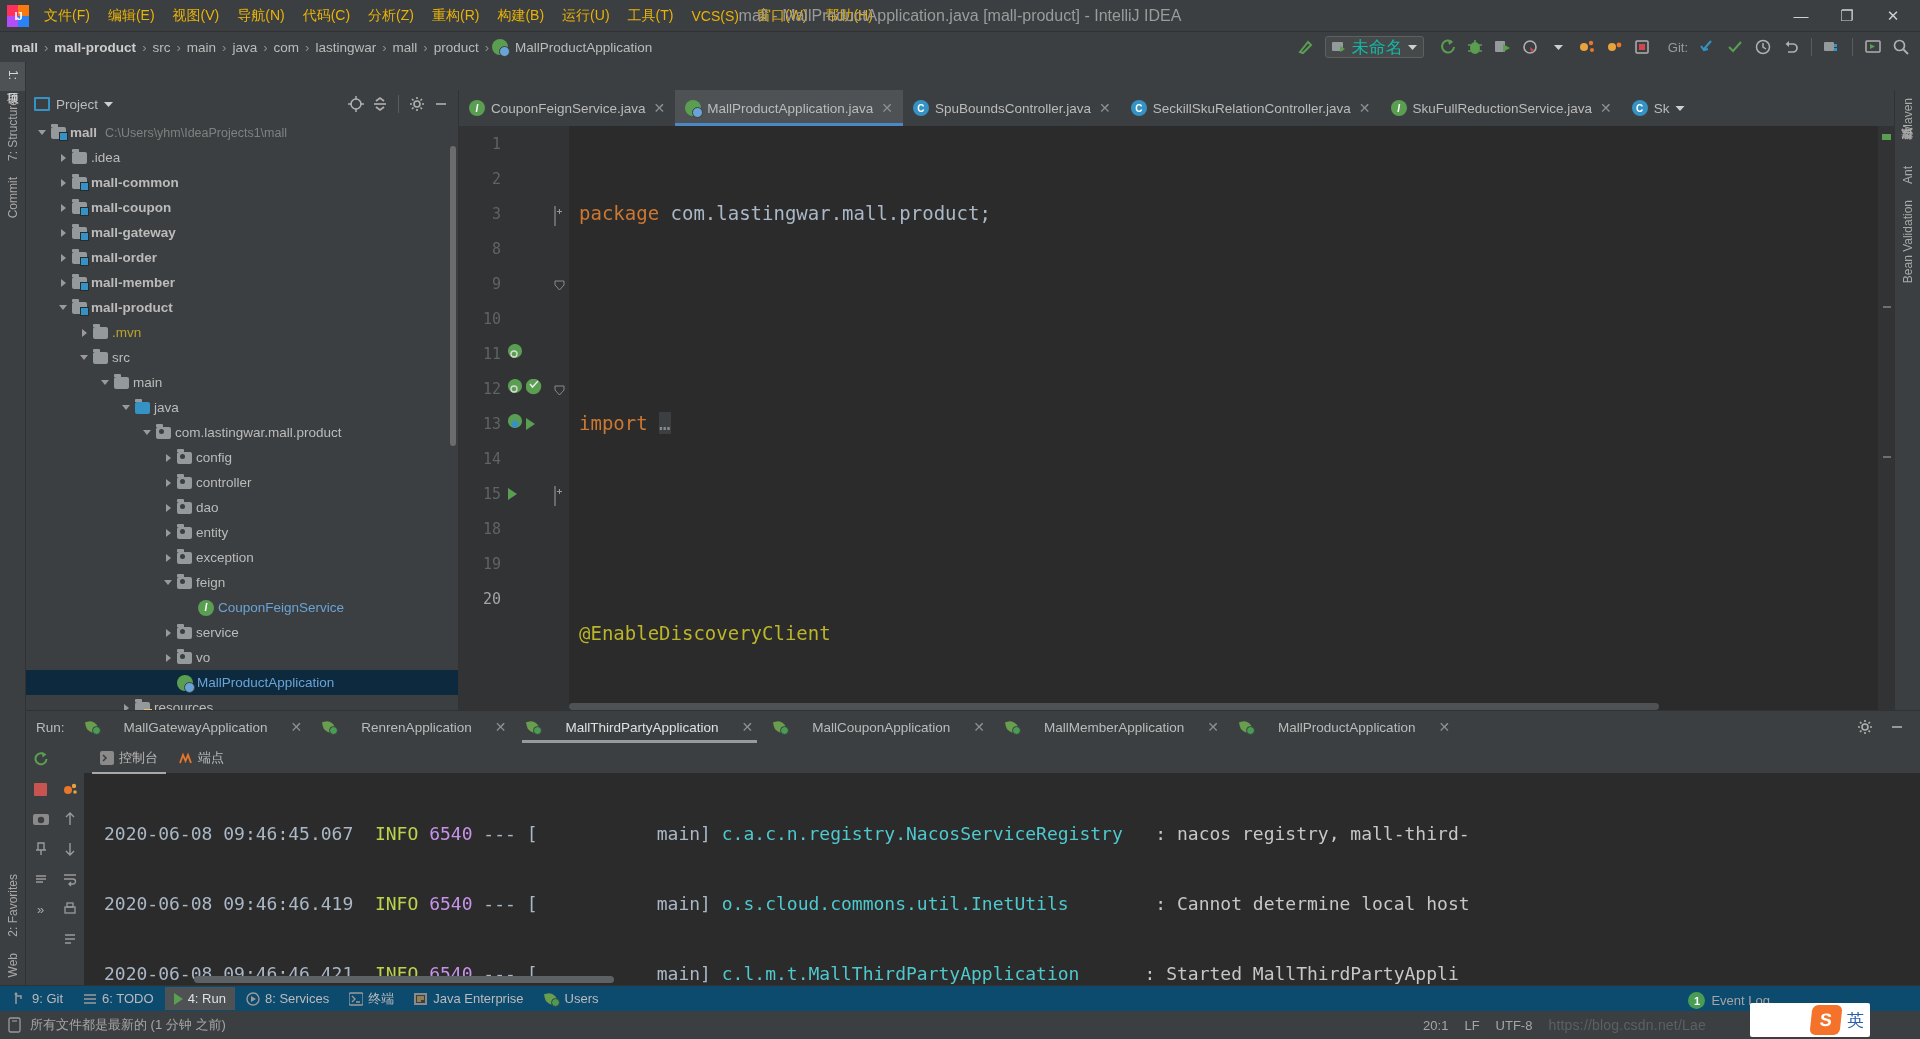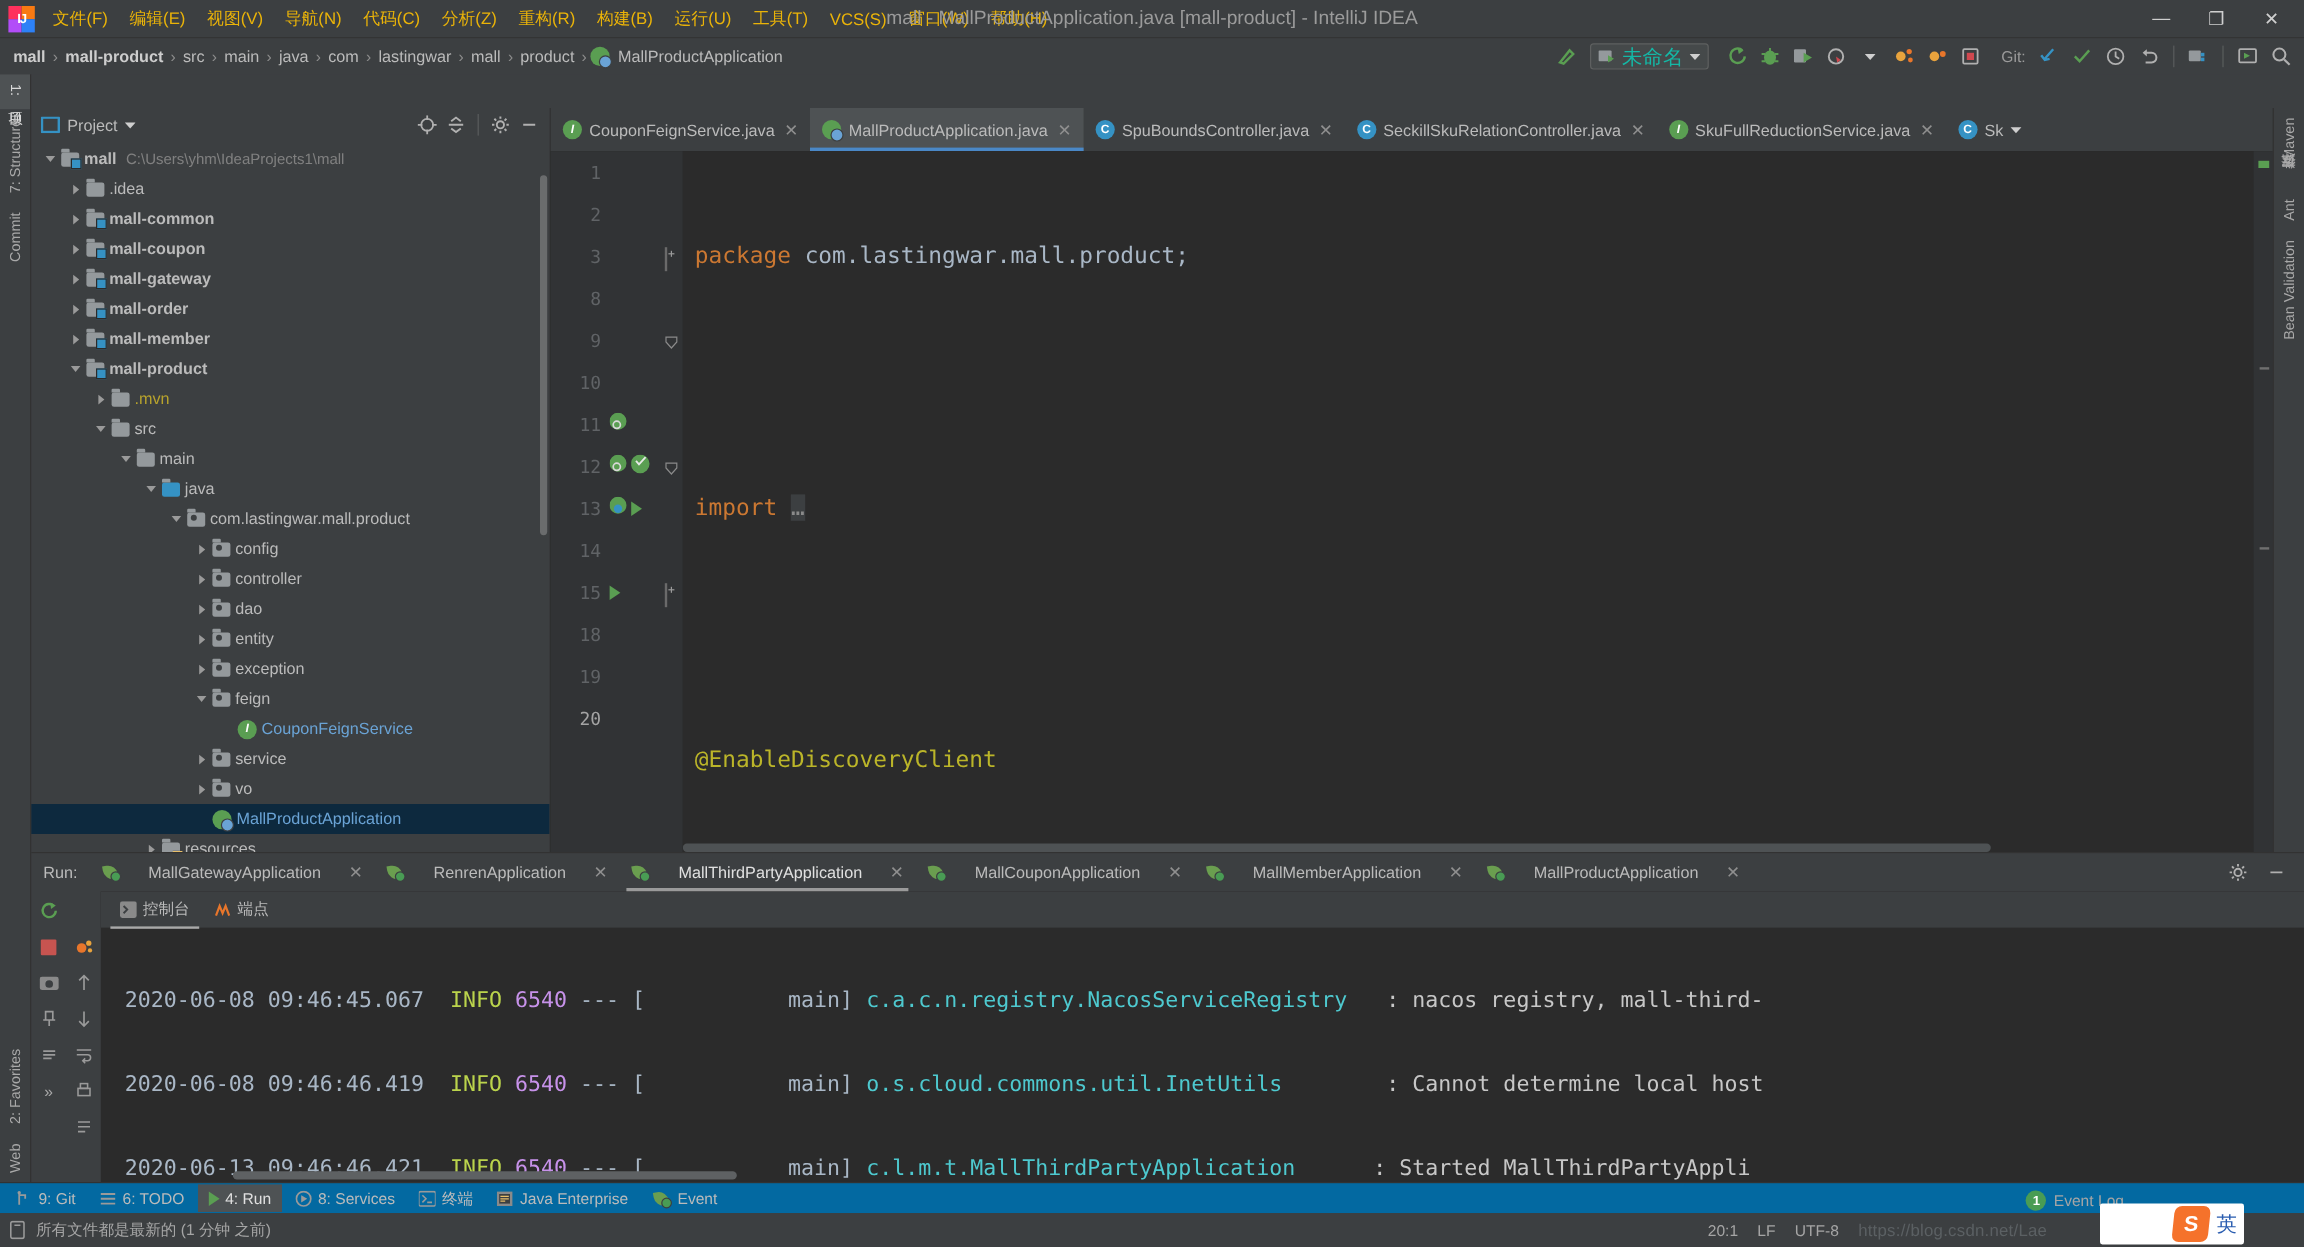--- a/index.html
+++ b/index.html
@@ -166,21 +166,21 @@
   }
   .c-date { color:#a9b7c6; }
   .c-info { color:#bbd44c; }
   .c-pid { color:#c792ea; }
   .c-logger { color:#4ec9cf; }
   .c-msg { color:#c7c7c7; }
   .console-hscroll { position:absolute; left:110px; bottom:2px; height:7px; width:420px; background:#5e6163; border-radius:4px;}
 
   
   .statusbar-tabs {
-    height:26px; flex:0 0 26px; background:#0369a1; display:flex; align-items:center;
+    height:26px; flex:0 0 26px; background:#0c4a6e; display:flex; align-items:center;
     padding-left:4px; gap:2px; border-top:1px solid #323232;
   }
   .sbtab { display:flex; align-items:center; gap:5px; font-size:13px; color:#bbbbbb; padding:4px 9px; }
   .sbtab.active { background:#4e5254; color:#e0e0e0; }
   .statusbar {
     height:28px; flex:0 0 28px; background:#3c3f41; display:flex; align-items:center;
     padding:0 8px; gap:8px; font-size:13px; color:#a5a5a5;
   }
   .sb-right { margin-left:auto; display:flex; align-items:center; gap:16px; }
   .watermark { color:#5b6063; font-size:14px; letter-spacing:0.2px; }
@@ -921,21 +921,21 @@
                 <svg width="15" height="14" viewBox="0 0 15 14">
                     <path d="M2 12 L5 4 L7.5 10 L10 4 L13 12" stroke="#e8762b" stroke-width="1.8" fill="none"></path>
                   </svg>
                 <span>端点</span>
               </div>
             </div>
 
             <div class="clines">
 <div><span class="c-date">2020-06-08 09:46:45.067</span>  <span class="c-info">INFO</span> <span class="c-pid">6540</span> <span class="c-date">---</span> <span class="c-date">[           main]</span> <span class="c-logger">c.a.c.n.registry.NacosServiceRegistry</span>   <span class="c-msg">:</span> <span class="c-msg">nacos registry, mall-third-</span></div>
 <div><span class="c-date">2020-06-08 09:46:46.419</span>  <span class="c-info">INFO</span> <span class="c-pid">6540</span> <span class="c-date">---</span> <span class="c-date">[           main]</span> <span class="c-logger">o.s.cloud.commons.util.InetUtils</span>        <span class="c-msg">:</span> <span class="c-msg">Cannot determine local host</span></div>
-<div><span class="c-date">2020-06-13 09:46:46.421</span>  <span class="c-info">INFO</span> <span class="c-pid">6540</span> <span class="c-date">---</span> <span class="c-date">[           main]</span> <span class="c-logger">c.l.m.t.MallThirdPartyApplication</span>      <span class="c-msg">:</span> <span class="c-msg">Started MallThirdPartyAppli</span></div>
+<div><span class="c-date">2020-06-08 09:46:46.421</span>  <span class="c-info">INFO</span> <span class="c-pid">6540</span> <span class="c-date">---</span> <span class="c-date">[           main]</span> <span class="c-logger">c.l.m.t.MallThirdPartyApplication</span>      <span class="c-msg">:</span> <span class="c-msg">Started MallThirdPartyAppli</span></div>
             </div>
             <div class="console-hscroll"></div>
           </div>
         </div>
       </div>
     </div>
 
   </div>
 
   <div class="statusbar-tabs">
@@ -973,21 +973,21 @@
     <div class="sbtab">
       <svg width="14" height="14" viewBox="0 0 14 14">
           <rect x="0" y="1" width="13" height="12" fill="#8a8a8a"></rect>
           <rect x="2" y="3" width="9" height="8" fill="#3c3f41"></rect>
           <path d="M3 5h7M3 7h7M3 9h4" stroke="#e8bf6a" stroke-width="1"></path>
         </svg>
       <span>Java Enterprise</span>
     </div>
     <div class="sbtab">
       <span class="leaf-ic"></span>
-      <span>Event</span>
+      <span>Users</span>
     </div>
   </div>
 
   <div class="statusbar">
     <svg width="14" height="16" viewBox="0 0 14 16">
         <rect x="1" y="1" width="11" height="14" rx="1.5" fill="none" stroke="#9a9a9a" stroke-width="1.3"></rect>
         <path d="M4 4h5" stroke="#9a9a9a" stroke-width="1.2"></path>
       </svg>
     <span>所有文件都是最新的 (1 分钟 之前)</span>
 

